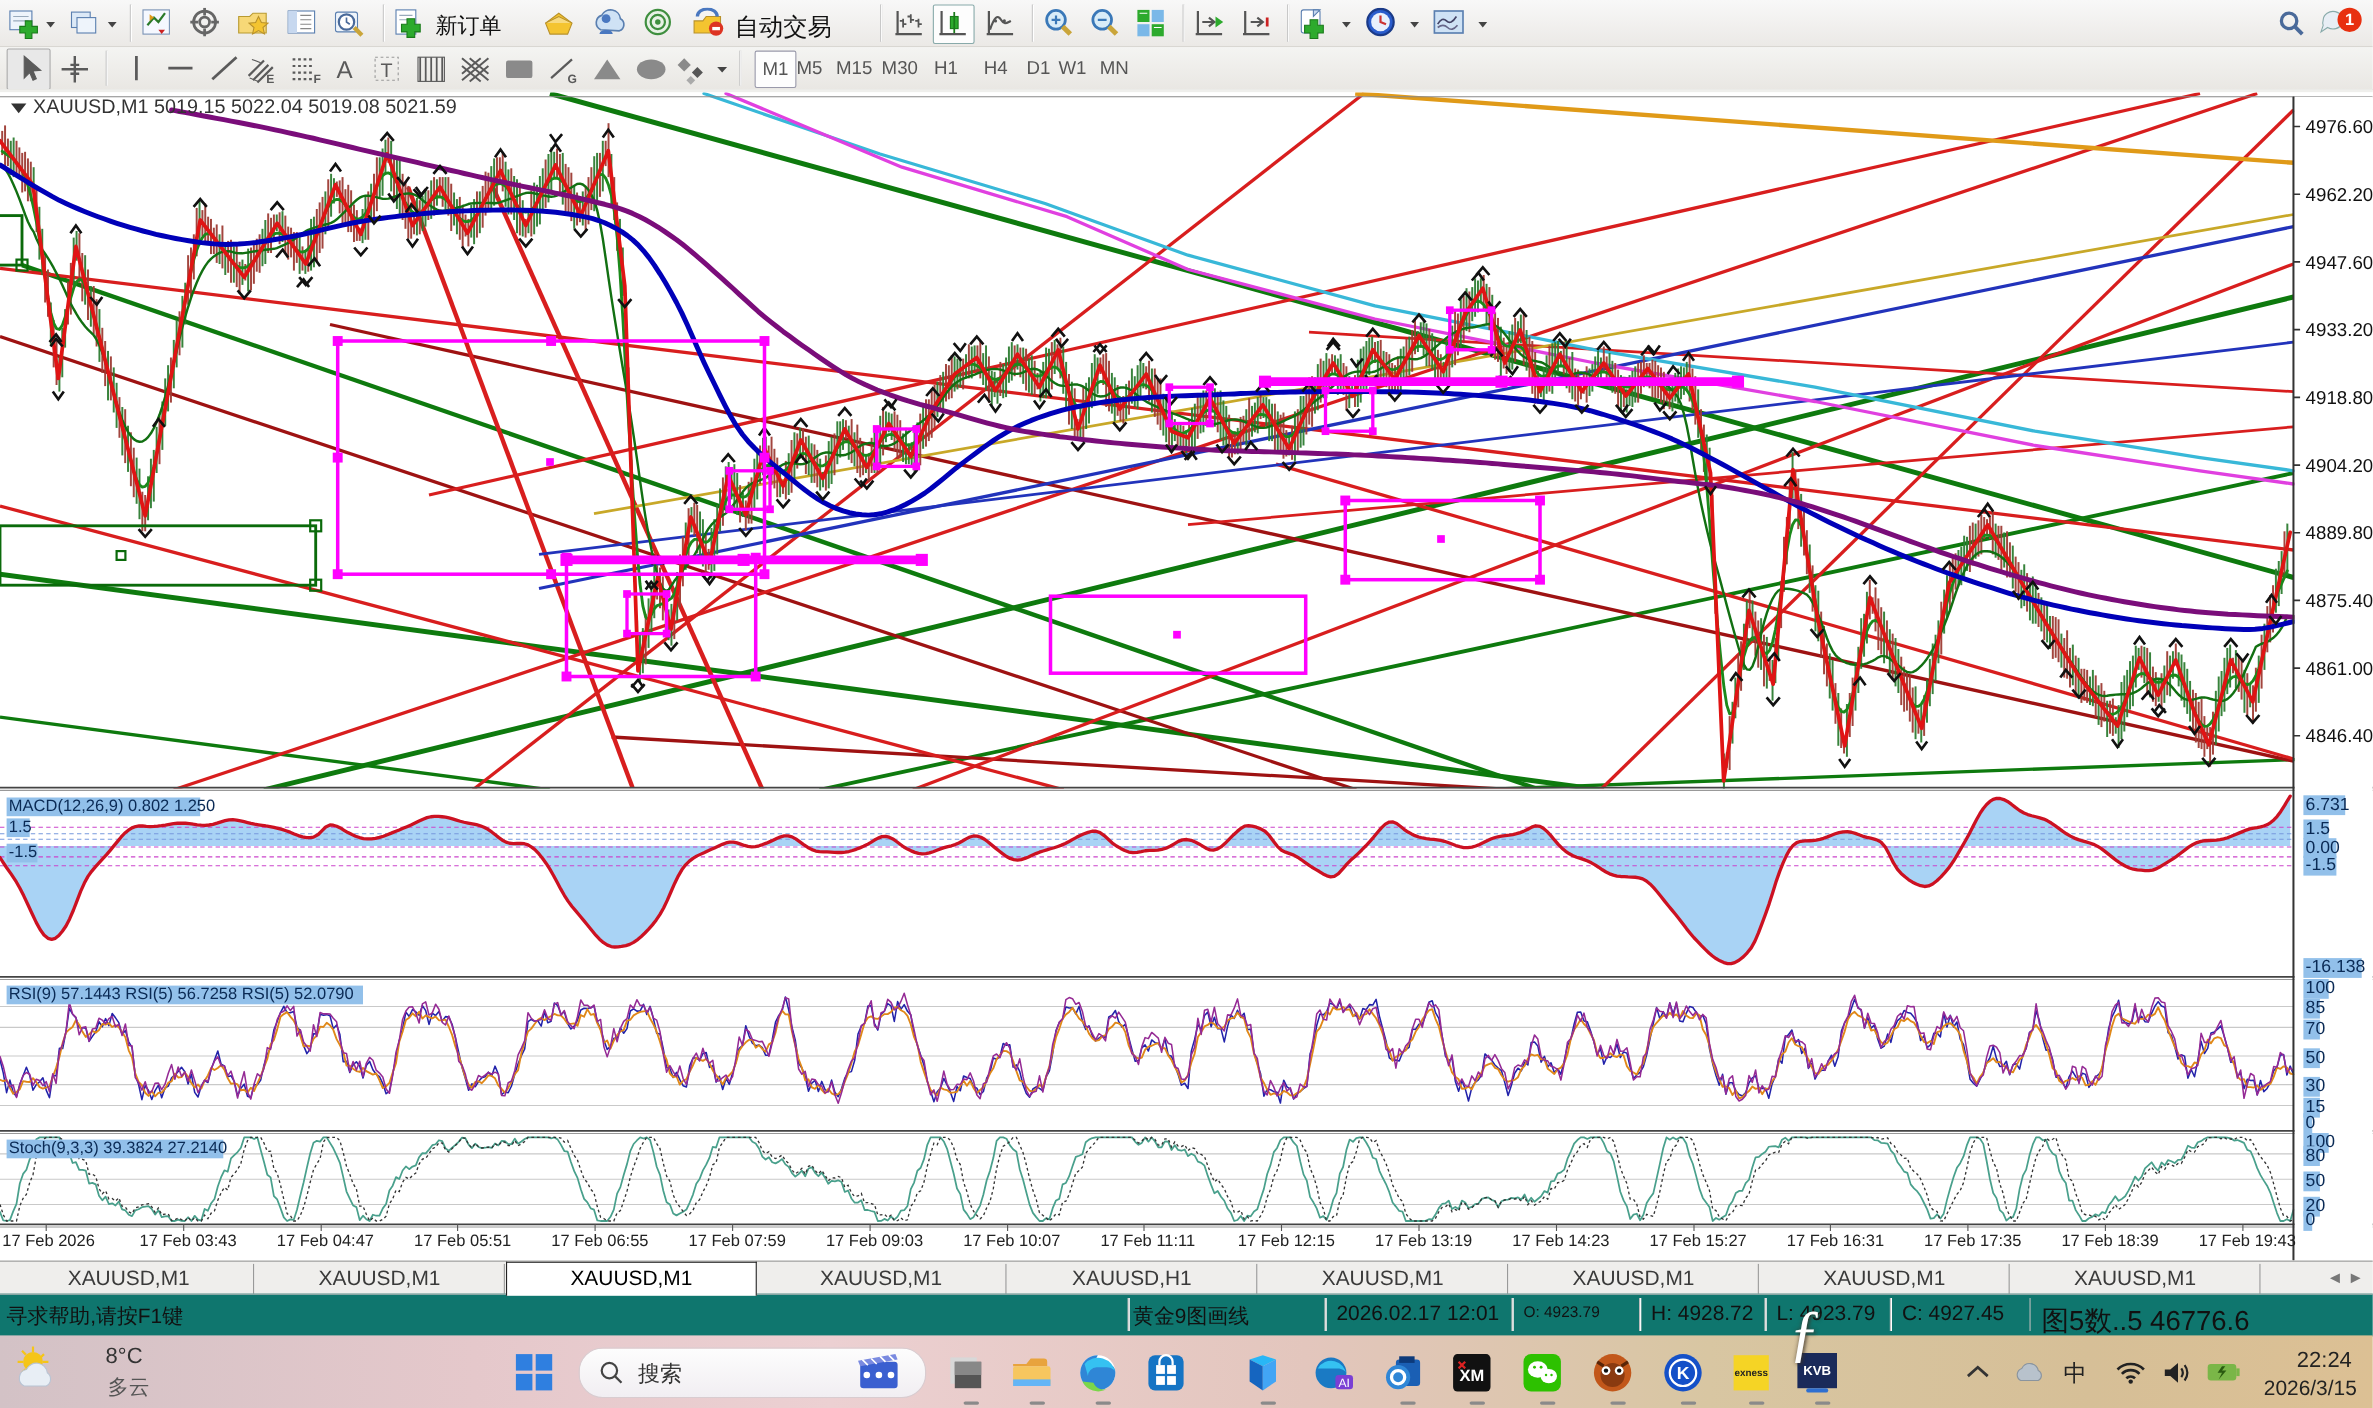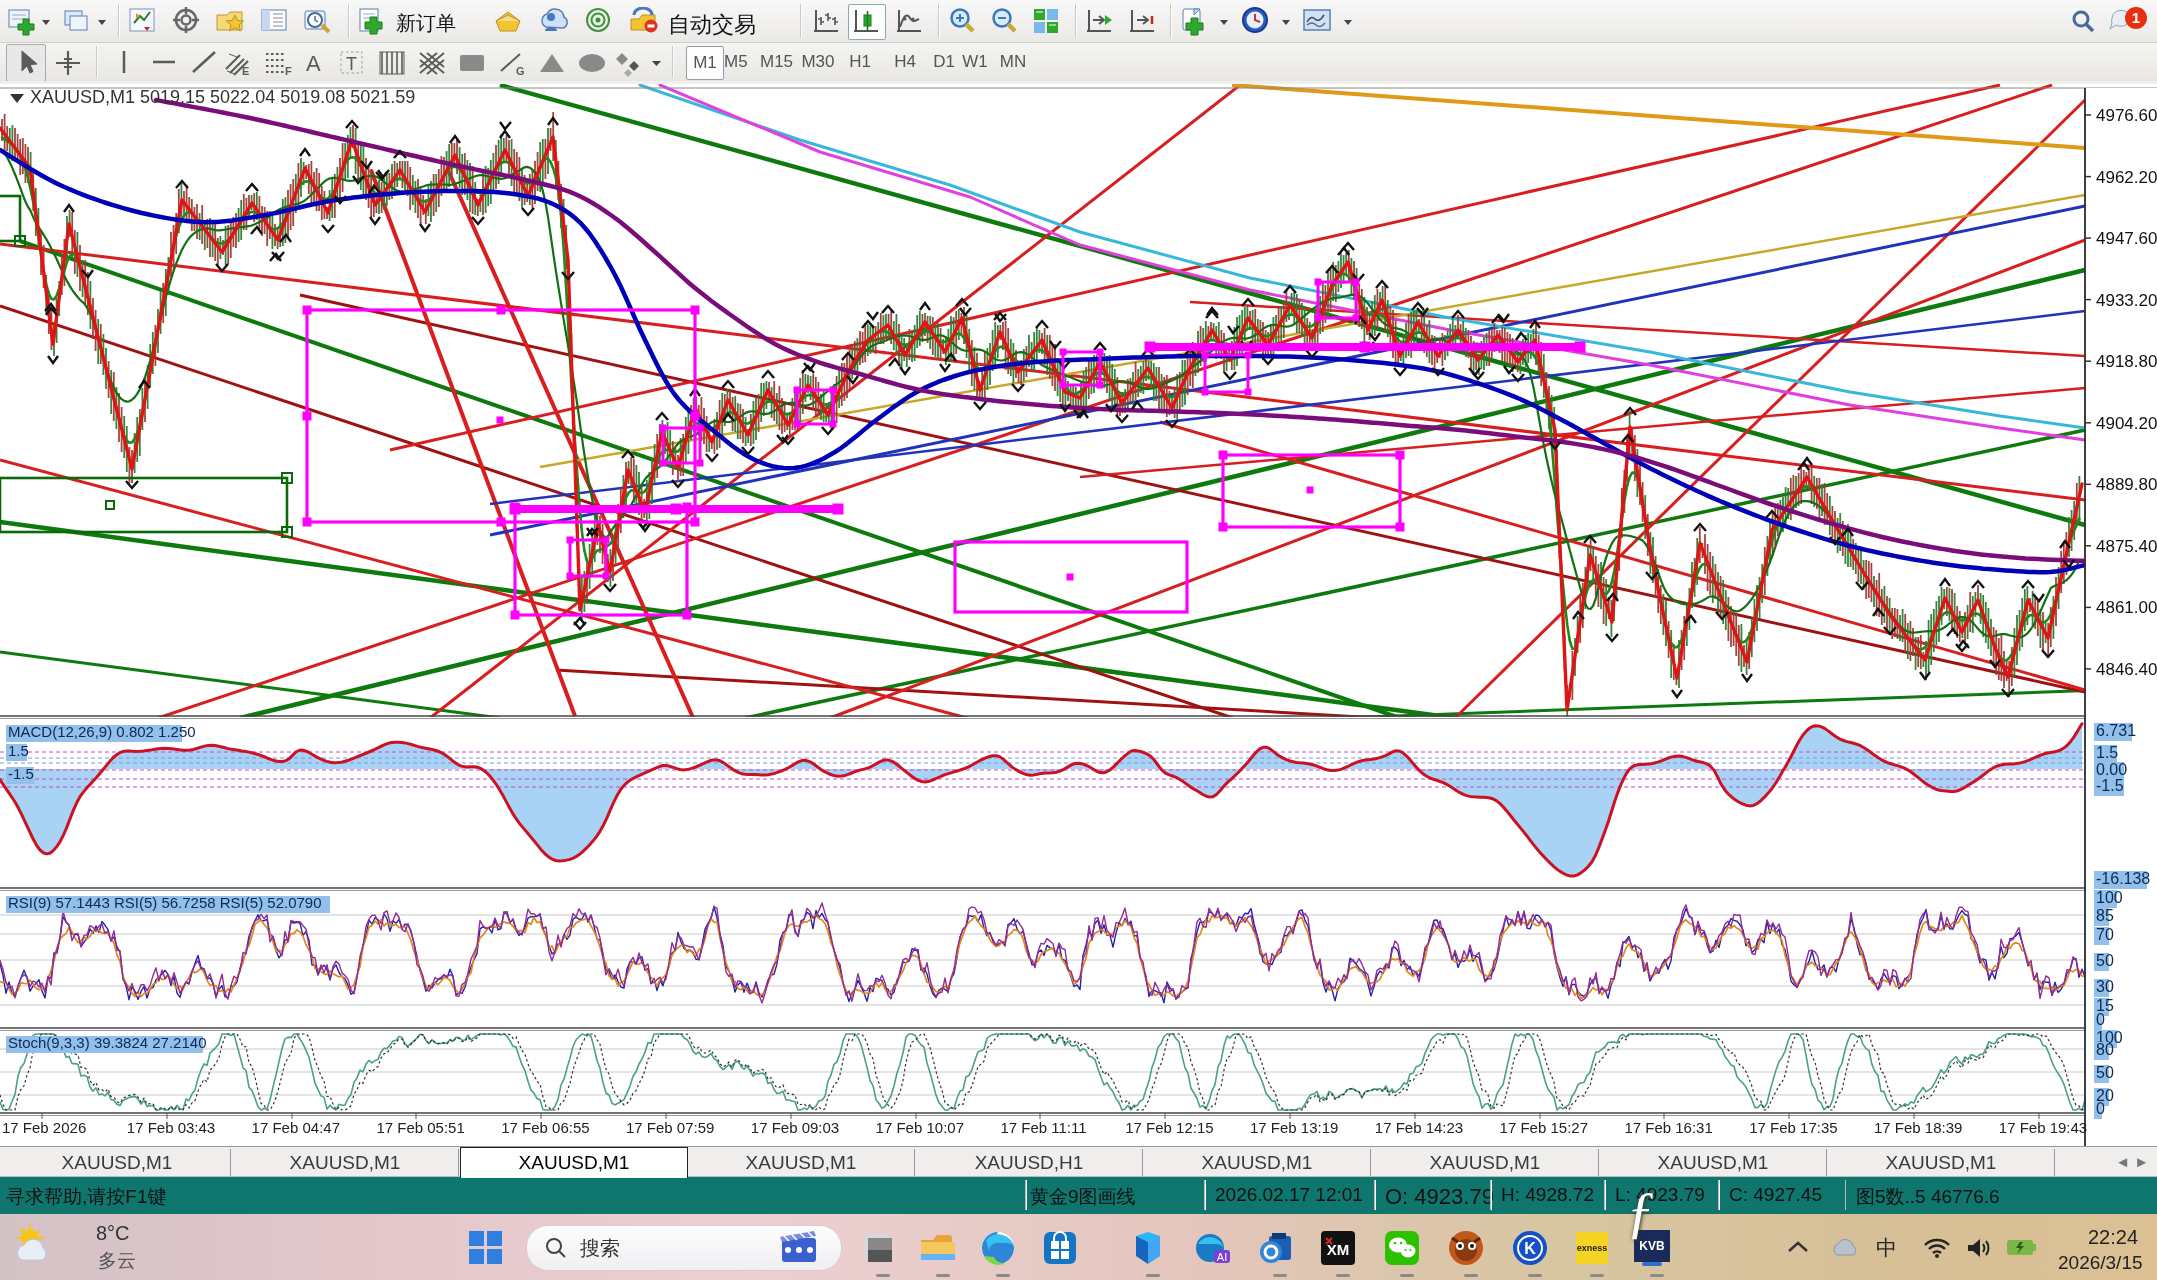--- a/index.html
+++ b/index.html
@@ -1449,29 +1449,29 @@
     <div style="position:absolute;left:1828px;top:2px;width:226px;height:28px;font-size:19px;text-align:center;line-height:27px;color:#3a3a3a;border-right:1px solid #999">XAUUSD,M1</div>
     <div style="position:absolute;right:8px;top:6px;color:#777;font-size:15px">◄ ►</div>
   </div>
 <div class="abs" style="left:0;top:1176px;width:2157px;height:38px;background:#0f766e;border-top:1px solid #bbb">
     <div style="position:absolute;left:6px;top:7px;font-size:19px;color:#111">寻求帮助,请按F1键</div>
     <div style="position:absolute;left:1025px;top:3px;width:1px;height:30px;background:#bbb;border-right:1px solid #fff"></div>
     <div style="position:absolute;left:1030px;top:7px;font-size:19px;color:#111">黄金9图画线</div>
     <div style="position:absolute;left:1204px;top:3px;width:1px;height:30px;background:#bbb;border-right:1px solid #fff"></div>
     <div style="position:absolute;left:1215px;top:7px;font-size:19px;color:#111">2026.02.17 12:01</div>
     <div style="position:absolute;left:1374px;top:3px;width:1px;height:30px;background:#bbb;border-right:1px solid #fff"></div>
-    <div style="position:absolute;left:1385px;top:7px;font-size:22px;color:#111">O: 4923.79</div>
+    <div style="position:absolute;left:1385px;top:7px;font-size:14px;color:#111">O: 4923.79</div>
     <div style="position:absolute;left:1490px;top:3px;width:1px;height:30px;background:#bbb;border-right:1px solid #fff"></div>
     <div style="position:absolute;left:1501px;top:7px;font-size:19px;color:#111">H: 4928.72</div>
     <div style="position:absolute;left:1604px;top:3px;width:1px;height:30px;background:#bbb;border-right:1px solid #fff"></div>
     <div style="position:absolute;left:1615px;top:7px;font-size:19px;color:#111">L: 4923.79</div>
     <div style="position:absolute;left:1718px;top:3px;width:1px;height:30px;background:#bbb;border-right:1px solid #fff"></div>
     <div style="position:absolute;left:1729px;top:7px;font-size:19px;color:#111">C: 4927.45</div>
     <div style="position:absolute;left:1845px;top:3px;width:1px;height:30px;background:#bbb"></div>
-    <div style="position:absolute;left:1856px;top:7px;font-size:19px;color:#111">图5数..5 46776.6</div>
+    <div style="position:absolute;left:1856px;top:7px;font-size:25px;color:#111">图5数..5 46776.6</div>
   </div>
 <div class="abs" style="left:0;top:1214px;width:2157px;height:66px;background:linear-gradient(90deg,#d3c2c6 0%,#e5c8cb 20%,#ecd0d2 35%,#e3c6bd 55%,#d8c6a2 72%,#d6bf97 88%,#dcc094 100%)">
     <svg style="position:absolute;left:10px;top:8px" width="52" height="50">
       <circle cx="20" cy="16" r="9" fill="#f5c518"></circle>
       <path d="M20 2 v5 M20 25 v5 M6 16 h5 M29 16 h5 M10 6 l3.5 3.5 M26.5 12.5 L30 9 M10 26 l3.5-3.5" stroke="#f5c518" stroke-width="2"></path>
       <path d="M12 38 a8 8 0 0 1 2-15 a10 10 0 0 1 19 3 a7 7 0 0 1-1 12z" fill="#e8eef5" stroke="#b8c4d4"></path>
     </svg>
     <div style="position:absolute;left:96px;top:8px;font-size:20px;color:#333">8°C</div>
     <div style="position:absolute;left:98px;top:34px;font-size:19px;color:#555">多云</div>
     <svg style="position:absolute;left:468px;top:16px" width="36" height="36">

